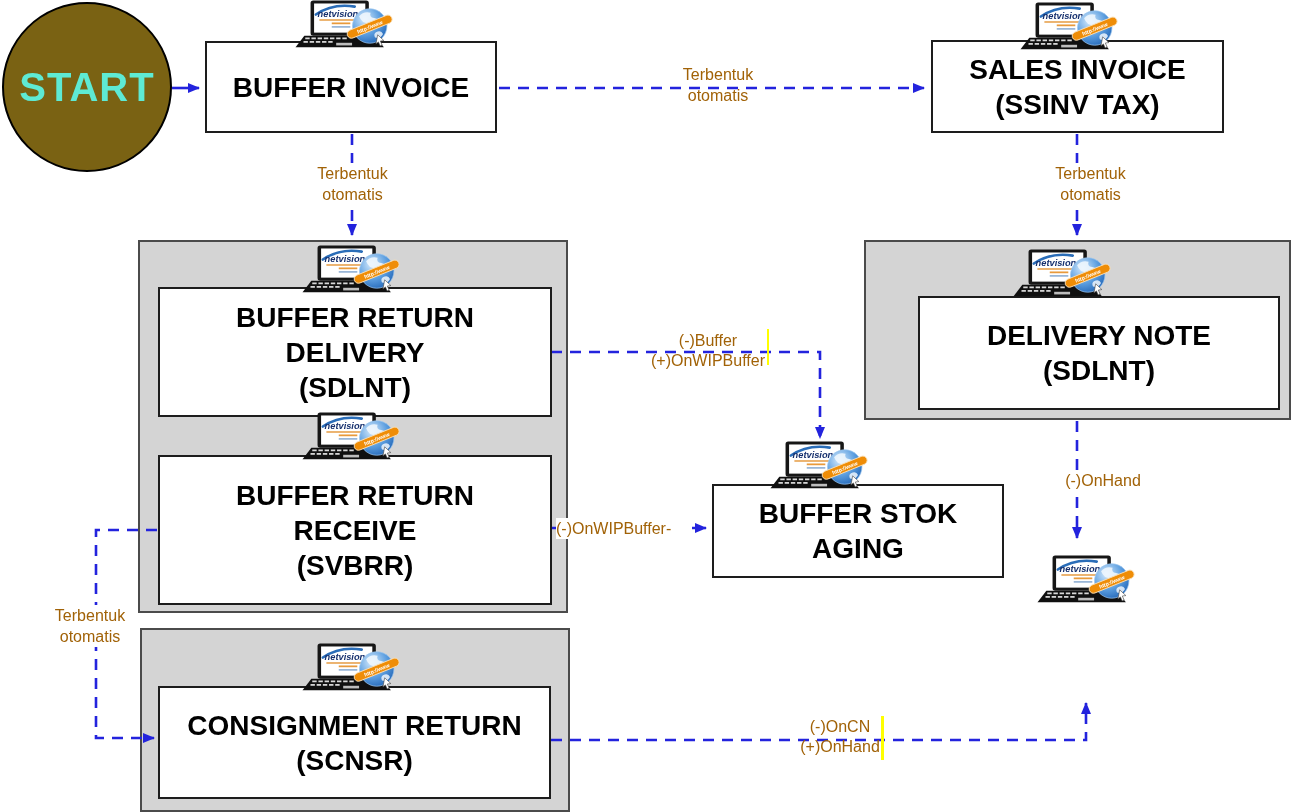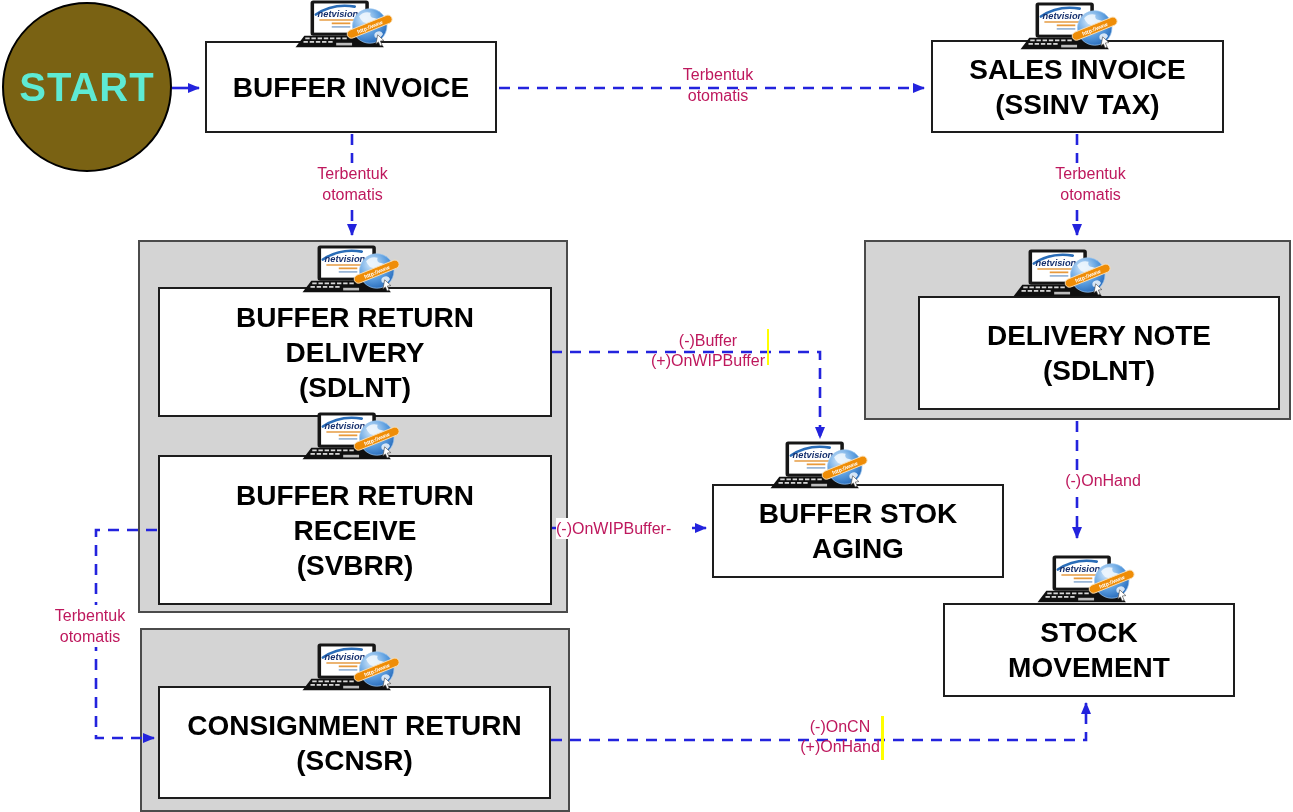--- a/index.html
+++ b/index.html
@@ -41,21 +41,21 @@
   #ic-sales-invoice{left:1017px;top:2px;}
   #ic-svbrd{left:299px;top:245px;}
   #ic-svbrr{left:299px;top:412px;}
   #ic-delivery-note{left:1010px;top:249px;}
   #ic-aging{left:767px;top:441px;}
   #ic-stock{left:1034px;top:555px;}
   #ic-consignment{left:299px;top:643px;}
   .nv-icon svg{width:100%;height:100%;display:block;}
   
   .elabel{
-    position:absolute;z-index:5;font-size:16px;color:#be185d;line-height:21px;
+    position:absolute;z-index:5;font-size:16px;color:#a16207;line-height:21px;
     text-align:center;white-space:nowrap;
   }
   .elabel span{display:block;}
   .whitebg{background:#ffffff;}
   #lbl-b2s{left:648px;top:64px;width:140px;}
   #lbl-bi-down{left:285px;top:163px;width:135px;}
   #lbl-si-down{left:1023px;top:163px;width:135px;}
   #lbl-r2c{left:44px;top:605px;width:92px;}
   #lbl-d2a{left:628px;top:331px;width:160px;line-height:20px;}
   #lbl-r2a{left:556px;top:518px;width:136px;text-align:left;}
@@ -116,24 +116,20 @@
     <span>(SVBRR)</span>
   </div>
   <div class="node" id="n-delivery-note">
     <span>DELIVERY NOTE</span>
     <span>(SDLNT)</span>
   </div>
   <div class="node" id="n-aging">
     <span>BUFFER STOK</span>
     <span>AGING</span>
   </div>
-  <div class="node" id="n-stock">
-    <span>STOCK</span>
-    <span>MOVEMENT</span>
-  </div>
   <div class="node" id="n-consignment">
     <span>CONSIGNMENT RETURN</span>
     <span>(SCNSR)</span>
   </div>
 
   <div class="nv-icon" id="ic-buffer-invoice">
 <svg viewBox="0 0 120 58" xmlns="http://www.w3.org/2000/svg">
   <defs>
     <radialGradient id="gw" cx="35%" cy="30%" r="80%">
       <stop offset="0%" stop-color="#d5eafc"></stop>

